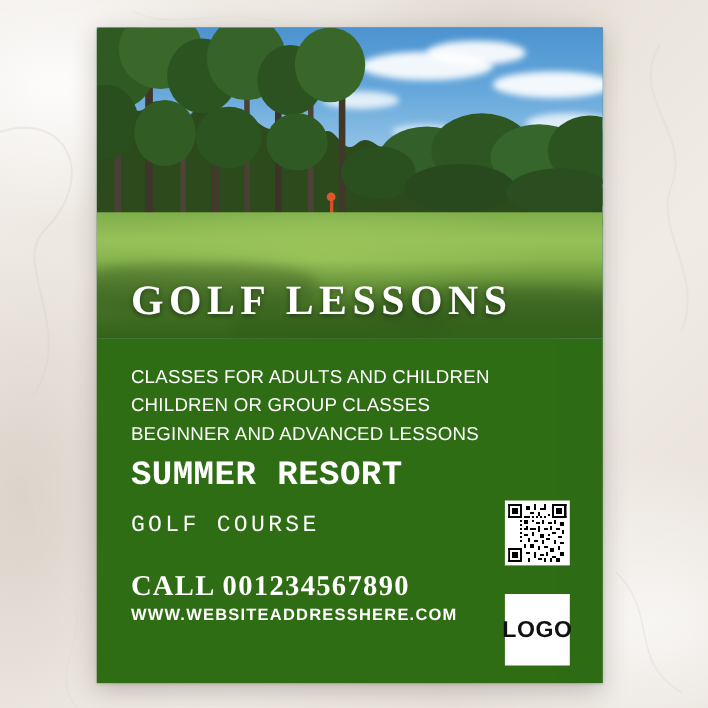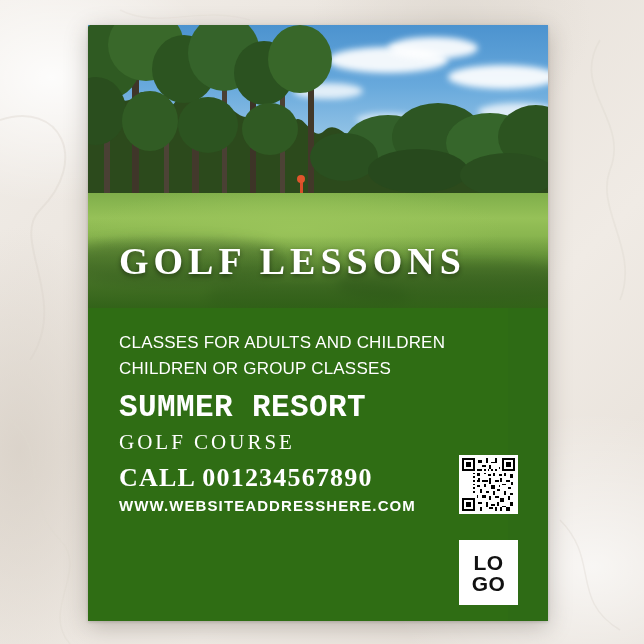--- a/index.html
+++ b/index.html
@@ -94,21 +94,21 @@
   .photo-fade {
     position: absolute;
     left: 0; bottom: 0; width: 460px; height: 72px;
     background: linear-gradient(180deg, rgba(40,78,24,0) 0%, rgba(41,84,22,0.55) 60%, rgba(43,92,20,0.85) 100%);
   }
 
   
   .headline {
     position: absolute;
     left: 31px;
-    bottom: 28px;
+    bottom: 16px;
     margin: 0;
     color: #ffffff;
     font-family: "Liberation Serif", serif;
     font-size: 38px;
     font-weight: 700;
     letter-spacing: 5px;
     line-height: 1;
     text-shadow: 0 2px 5px rgba(0,0,0,0.45);
     white-space: nowrap;
   }
@@ -139,34 +139,34 @@
   .resort {
     font-family: Liberation Mono, monospace;
     font-size: 31px;
     font-weight: 700;
     letter-spacing: 0.4px;
     line-height: 1.12;
     margin-top: 9px;
     white-space: nowrap;
   }
   .course {
-    font-family: Liberation Serif, serif;
+    font-family: Liberation Mono, monospace;
     font-size: 21px;
     letter-spacing: 3px;
     line-height: 1.4;
-    margin-top: 3px;
+    margin-top: 13px;
     white-space: nowrap;
   }
   .call {
     font-family: "Liberation Serif", serif;
     font-size: 26px;
     font-weight: 700;
     letter-spacing: 1.2px;
     line-height: 1.3;
-    margin-top: 3px;
+    margin-top: 22px;
     white-space: nowrap;
   }
   .website {
     font-family: "Liberation Sans", sans-serif;
     font-size: 15px;
     font-weight: 700;
     letter-spacing: 1.1px;
     line-height: 1.4;
     white-space: nowrap;
   }
@@ -198,21 +198,20 @@
 
   
   .logo-box {
     position: absolute;
     left: 371px;
     top: 232px;
     width: 59px;
     height: 65px;
     background: #ffffff;
     display: flex;
-    flex-direction: column;
     align-items: center;
     justify-content: center;
     box-sizing: border-box;
   }
   .logo-text {
     font-family: "Liberation Sans", sans-serif;
     font-size: 21px;
     font-weight: 700;
     color: #111111;
     line-height: 1.0;
@@ -295,20 +294,21 @@
     <div class="photo-fade"></div>
 
     <h1 class="headline">GOLF LESSONS</h1>
   </div>
 
   <div class="body-green">
 
     <div class="lines">
       <div class="line-sm">CLASSES FOR ADULTS AND CHILDREN</div>
       <div class="line-sm">CHILDREN OR GROUP CLASSES</div>
+      <div class="line-sm">BEGINNER AND ADVANCED LESSONS</div>
       <div class="resort">SUMMER RESORT</div>
       <div class="course">GOLF COURSE</div>
       <div class="call">CALL 001234567890</div>
       <div class="website">WWW.WEBSITEADDRESSHERE.COM</div>
     </div>
 
 
     <div class="qr">
       <svg width="53" height="53" viewBox="0 0 29 29" shape-rendering="crispEdges">
         <rect width="29" height="29" fill="#ffffff"></rect>

